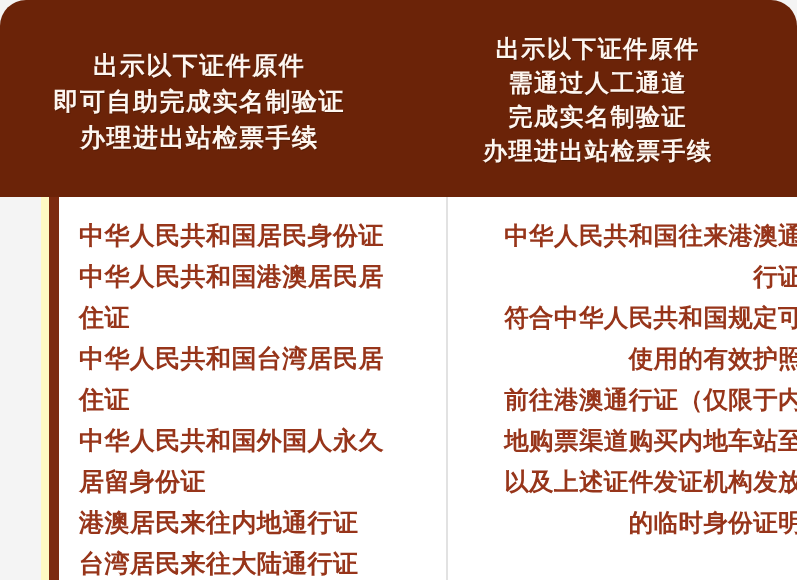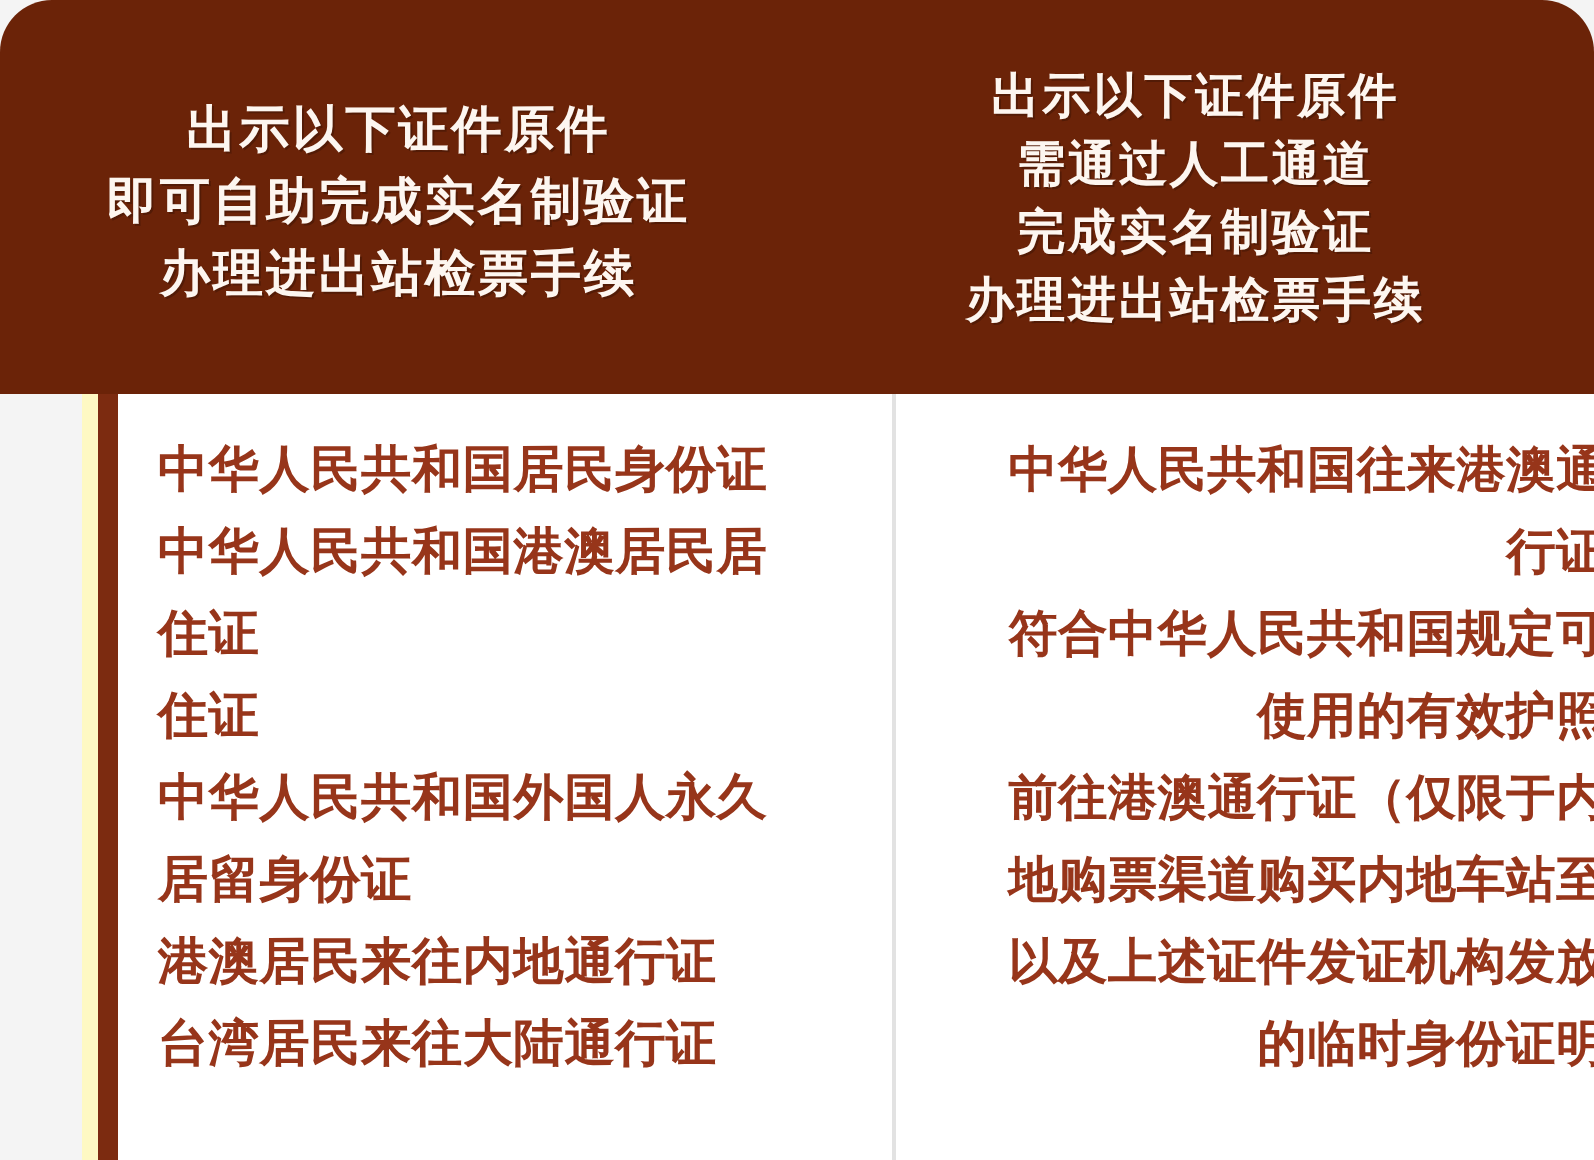--- a/index.html
+++ b/index.html
@@ -145,20 +145,21 @@
 
   </div>
 
   <div class="body-band">
     <div class="body-inner">
 
       <div class="body-col left">
         <div class="body-line">中华人民共和国居民身份证</div>
         <div class="body-line">中华人民共和国港澳居民居</div>
         <div class="body-line">住证</div>
+        <div class="body-line">中华人民共和国台湾居民居</div>
         <div class="body-line">住证</div>
         <div class="body-line">中华人民共和国外国人永久</div>
         <div class="body-line">居留身份证</div>
         <div class="body-line">港澳居民来往内地通行证</div>
         <div class="body-line">台湾居民来往大陆通行证</div>
       </div>
 
       <div class="divider"></div>
 
       <div class="body-col right">

